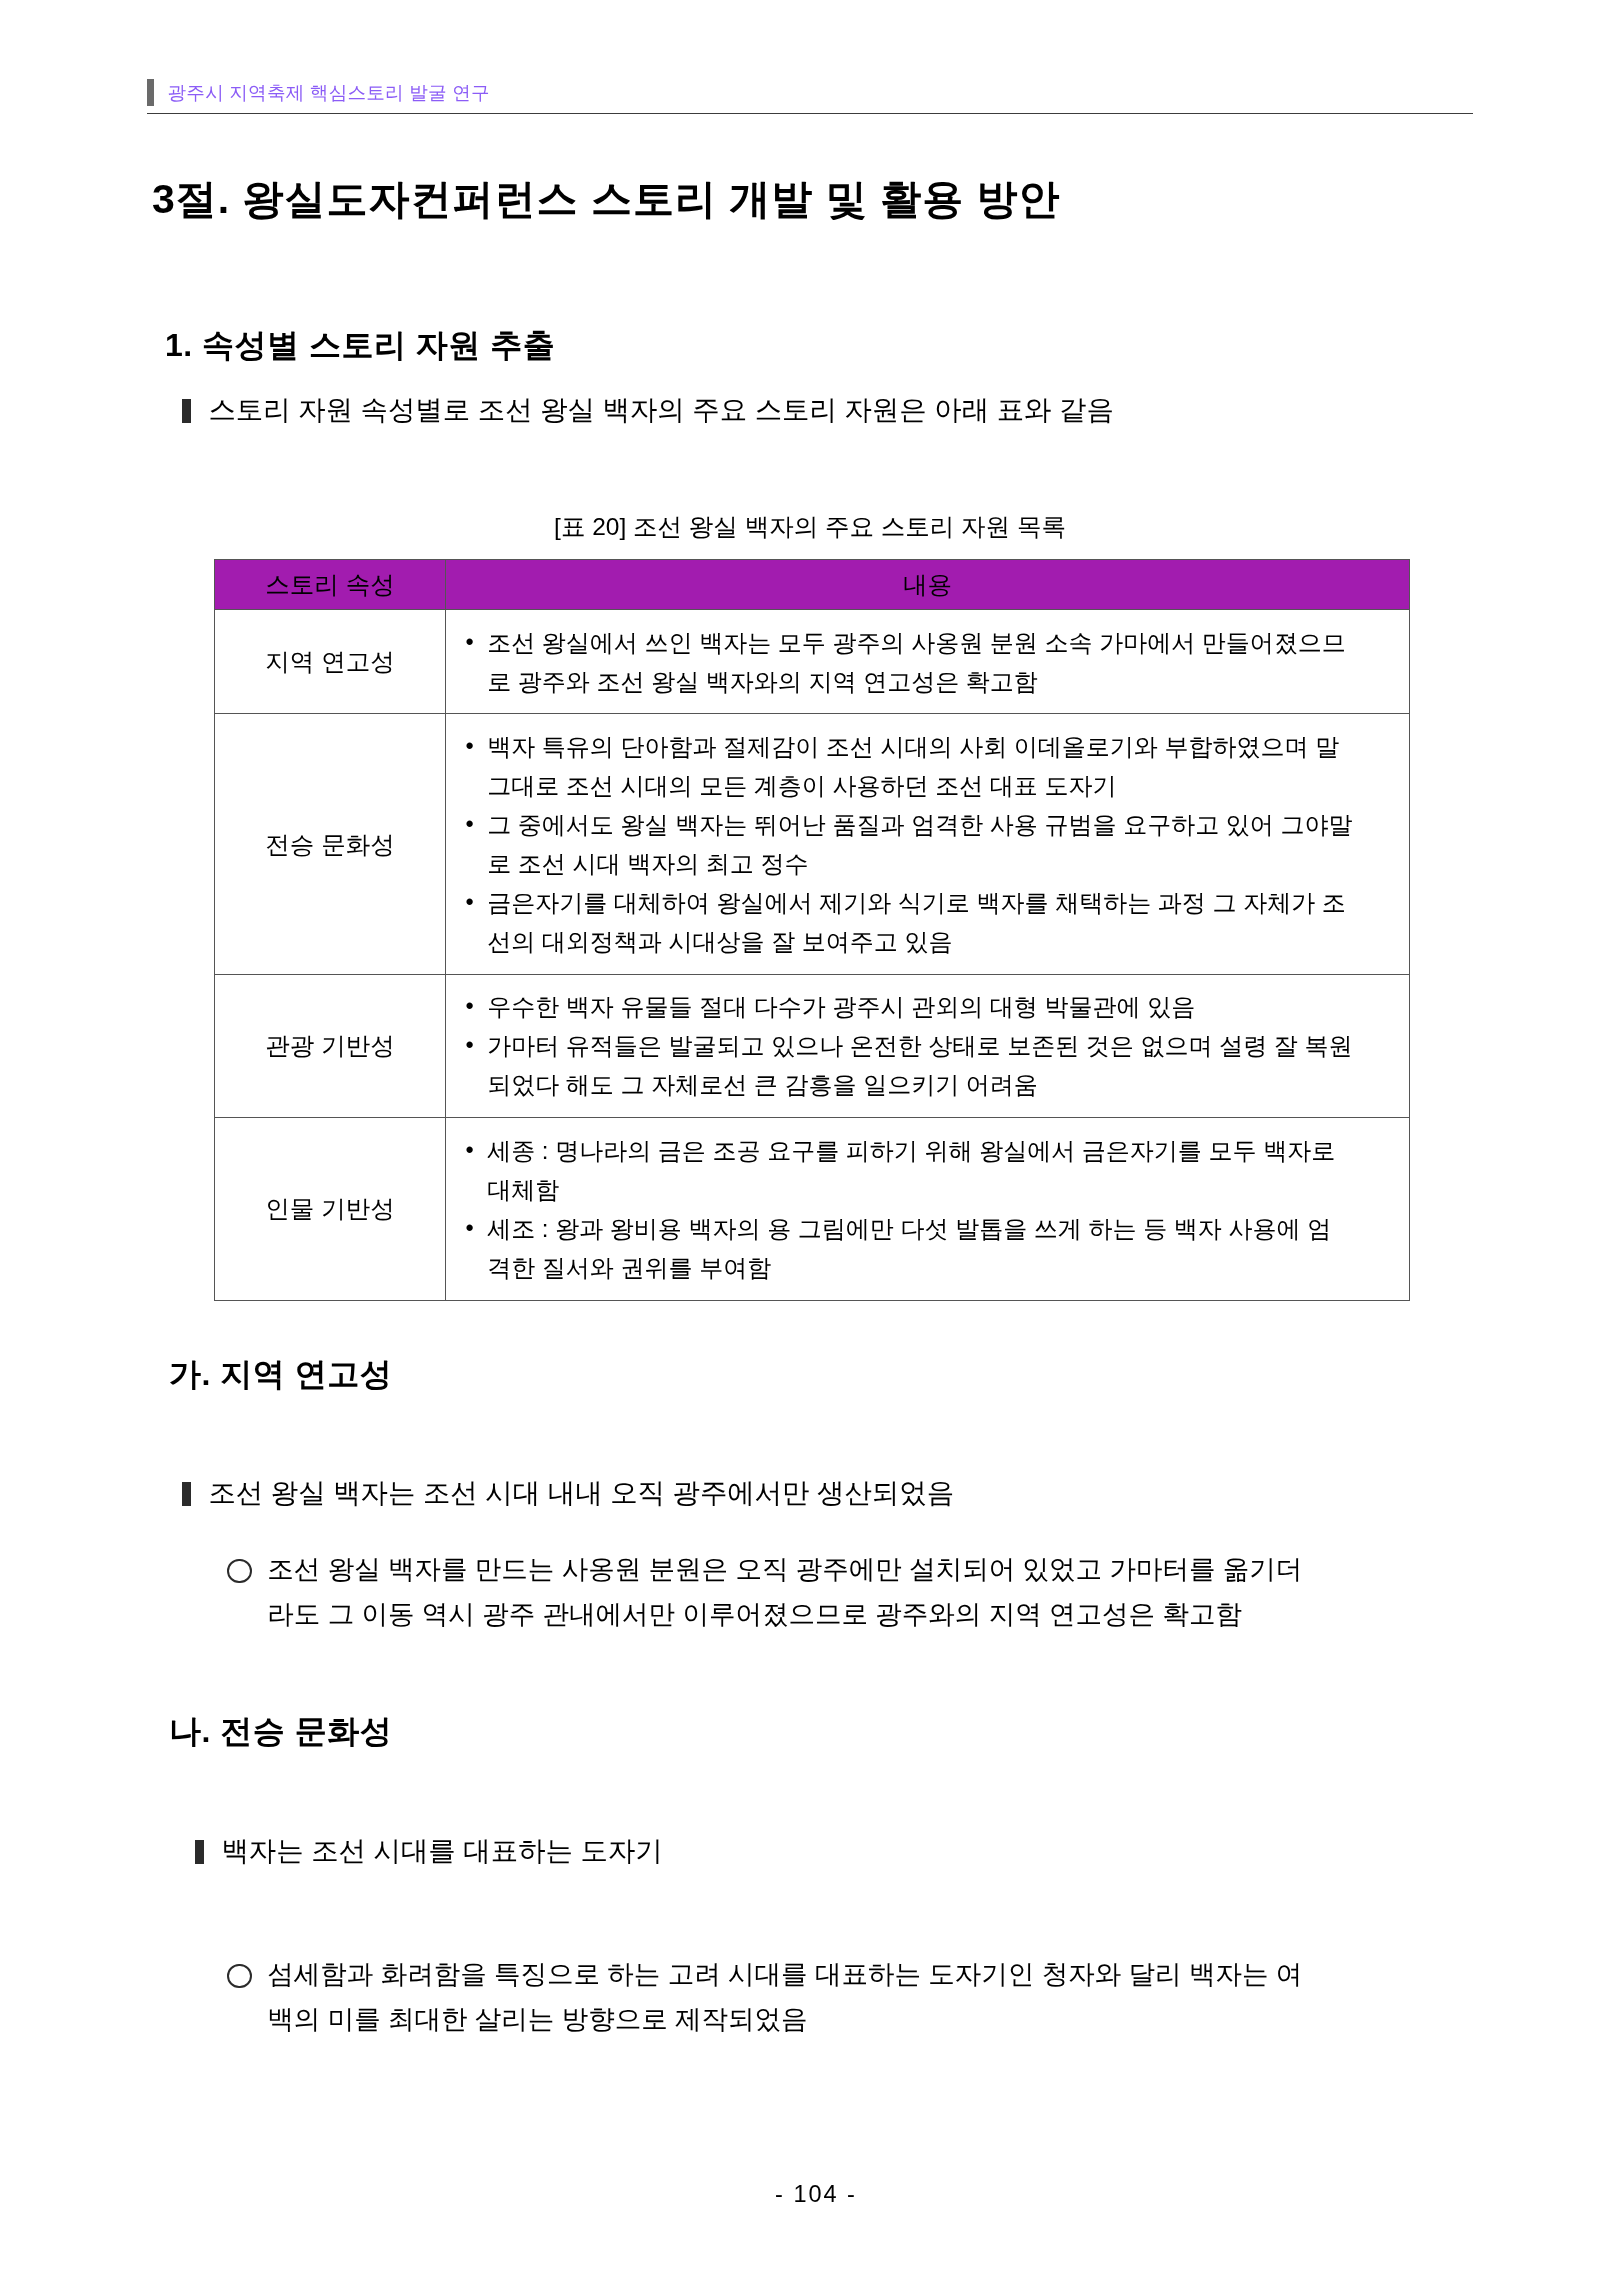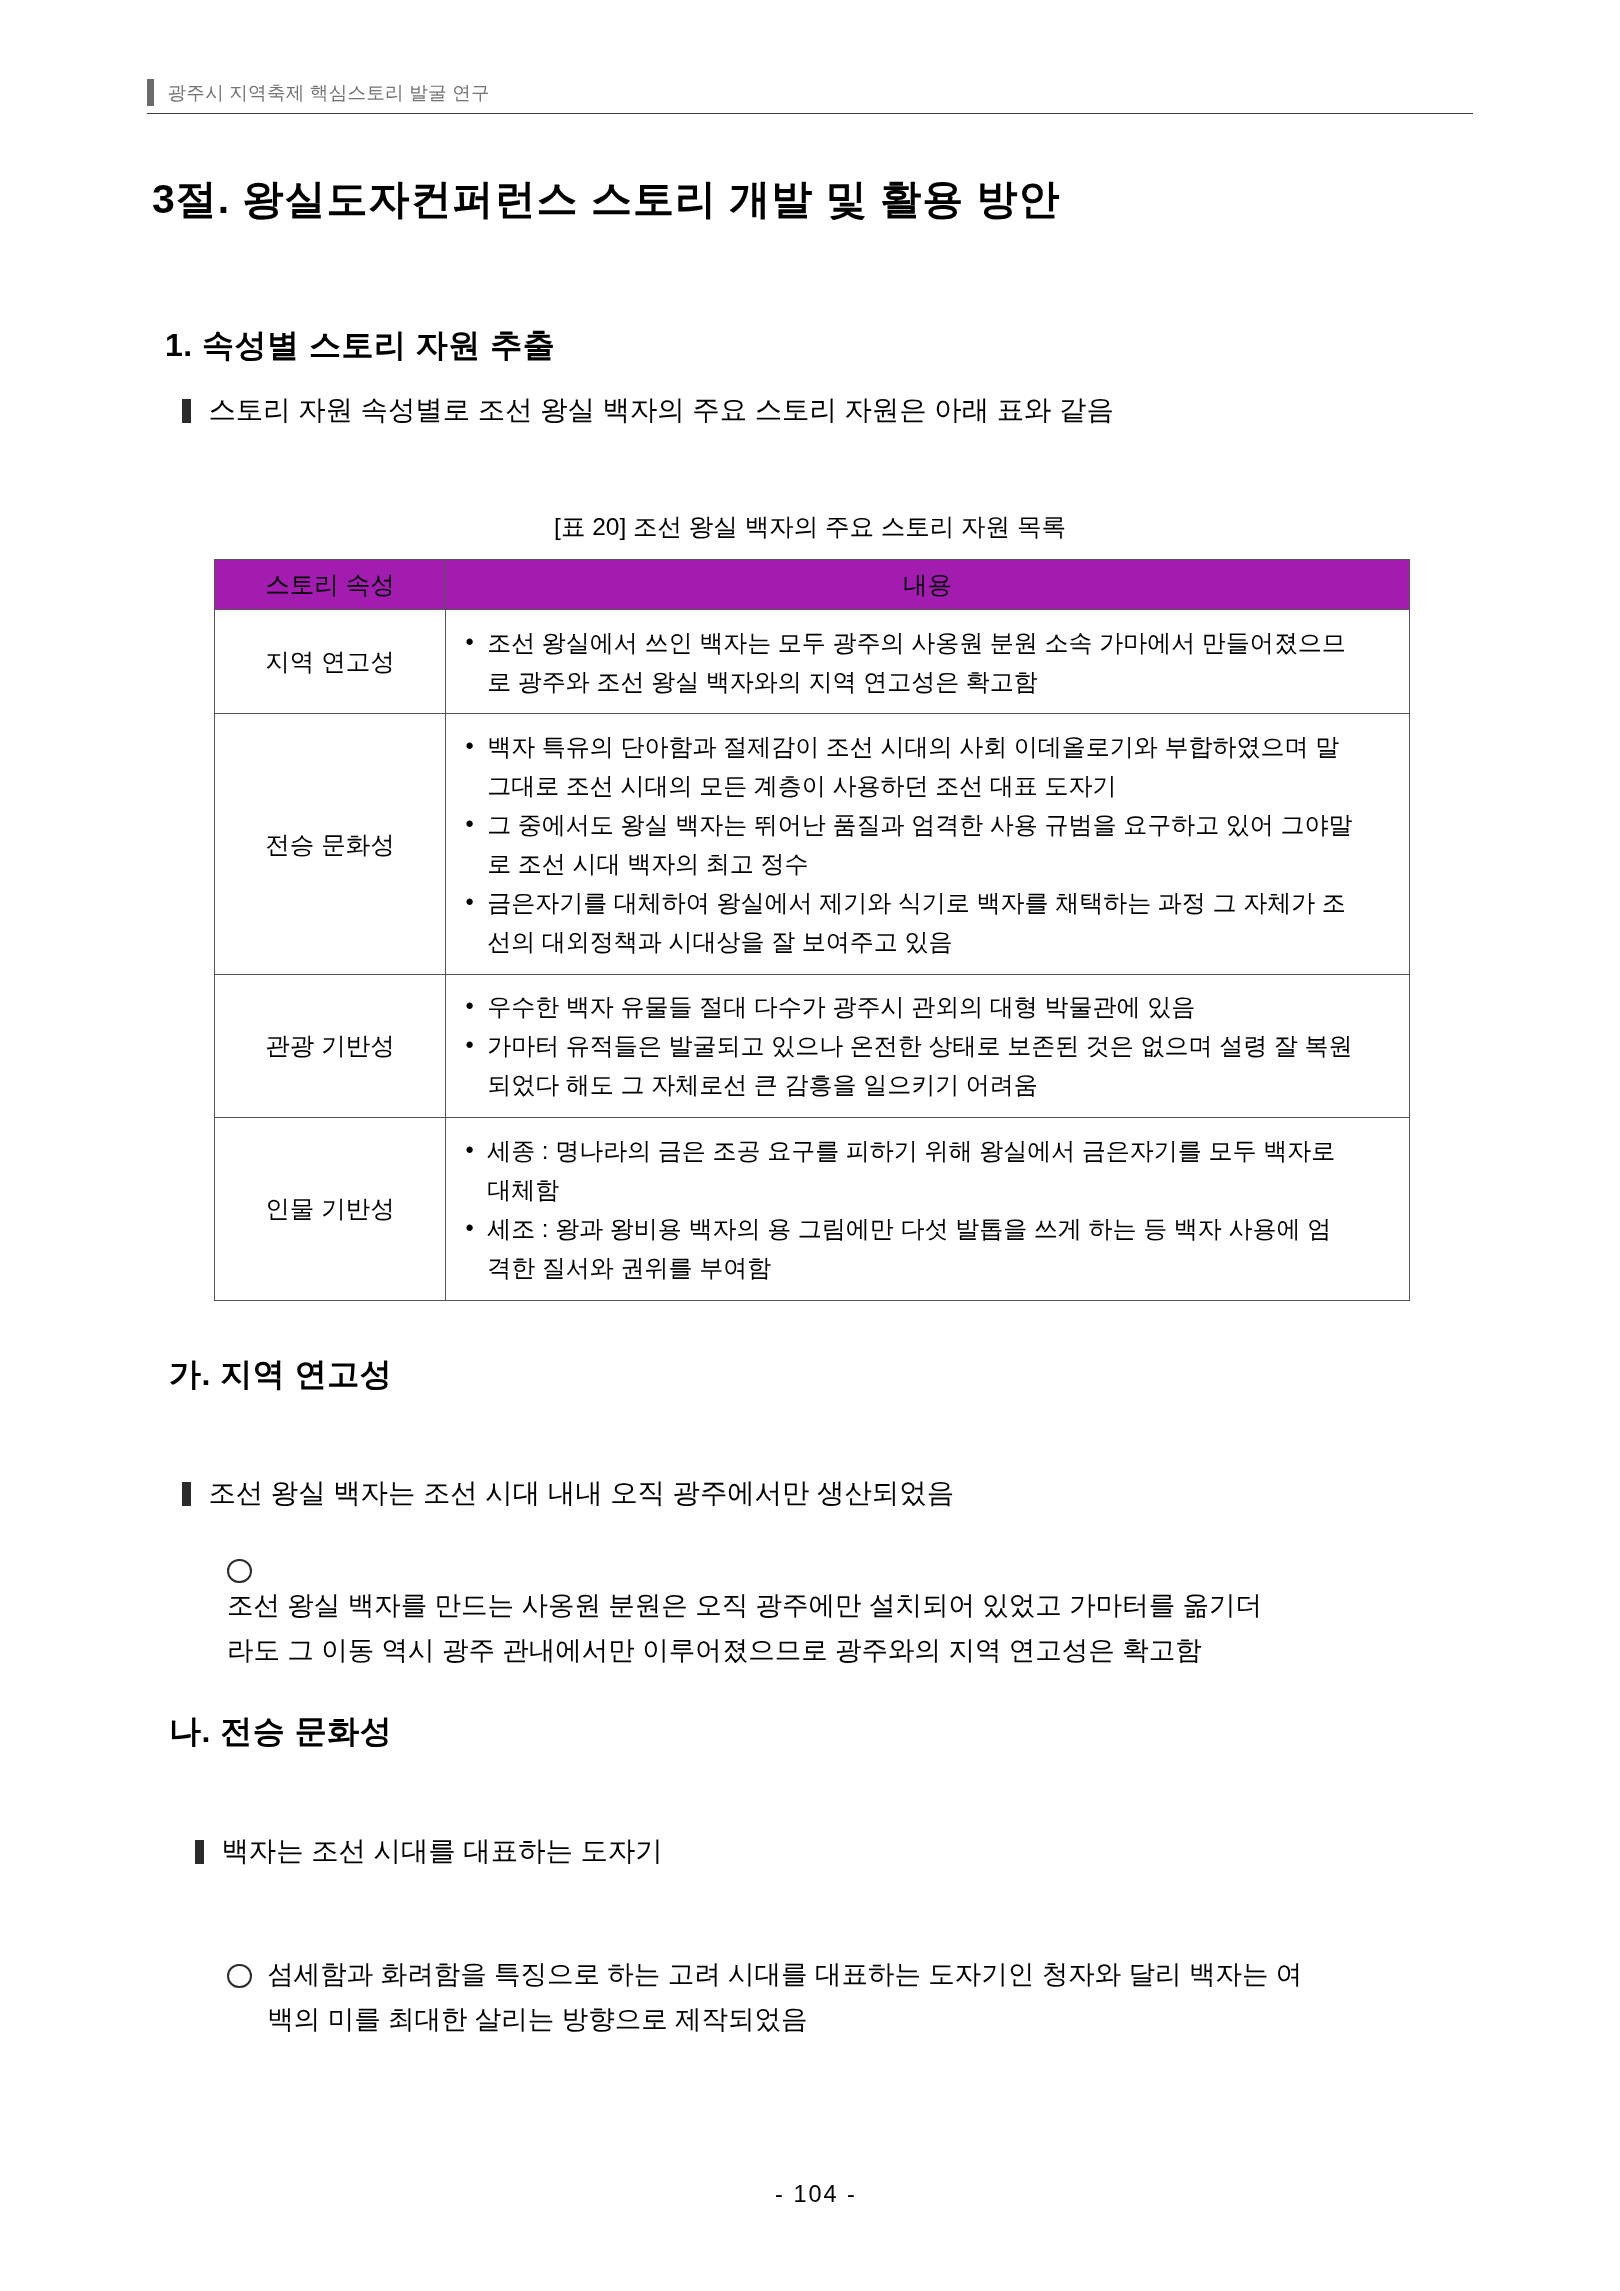--- a/index.html
+++ b/index.html
@@ -36,21 +36,21 @@
   .running-header .bar {
     width: 6.9px;
     height: 26.5px;
     background: #6a6a6a;
     margin-right: 13.7px;
     flex: none;
   }
   .running-header .htext {
     font-size: 18.6px;
     letter-spacing: 0.2px;
-    color: #737373;
+    color: #8b5cf6;
     white-space: nowrap;
   }
   .header-rule {
     position: absolute;
     top: 113px;
     left: 147px;
     right: 147px;
     height: 1px;
     background: #3c3c3c;
   }
@@ -261,21 +261,21 @@
     </tbody>
   </table>
 
   <div class="h3" style="top:1353px;">가. 지역 연고성</div>
 
   <div class="b1" style="top:1475px; left:182px;">
     <div class="mk"></div>
     <div class="tx">조선 왕실 백자는 조선 시대 내내 오직 광주에서만 생산되었음</div>
   </div>
 
-  <div class="b2" style="top:1547px; left:227px; width:1206px;flex-direction:column;">
+  <div class="b2" style="top:1547px; left:227px; width:1206px;">
     <div class="mk"></div>
     <div class="tx">
       <div>조선 왕실 백자를 만드는 사옹원 분원은 오직 광주에만 설치되어 있었고 가마터를 옮기더</div>
       <div>라도 그 이동 역시 광주 관내에서만 이루어졌으므로 광주와의 지역 연고성은 확고함</div>
     </div>
   </div>
 
   <div class="h3" style="top:1710px;">나. 전승 문화성</div>
 
   <div class="b1" style="top:1833px; left:195px;">

